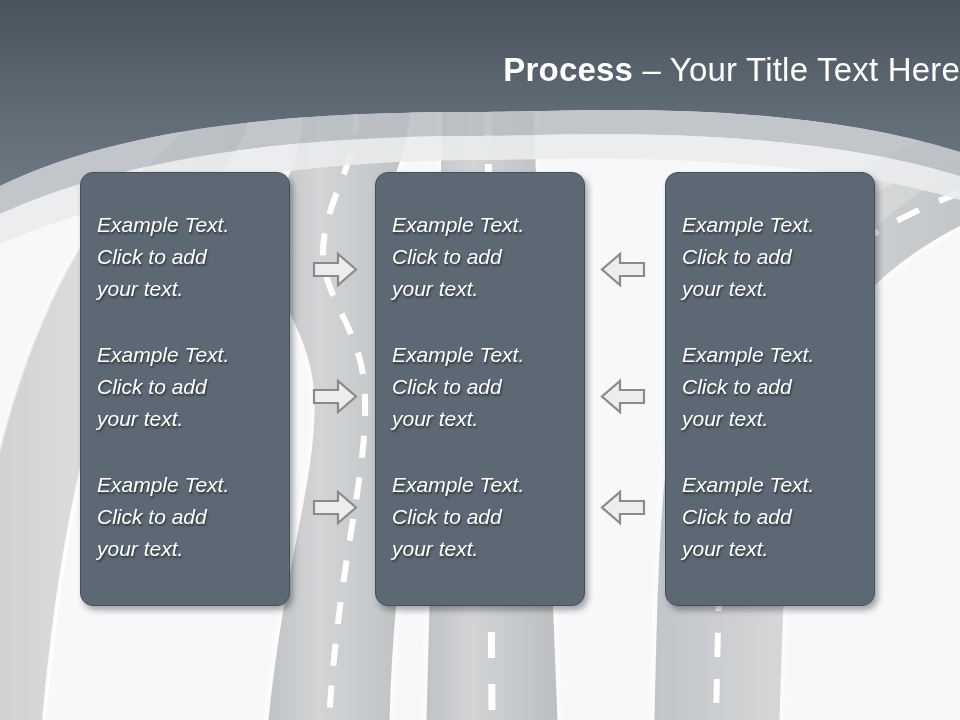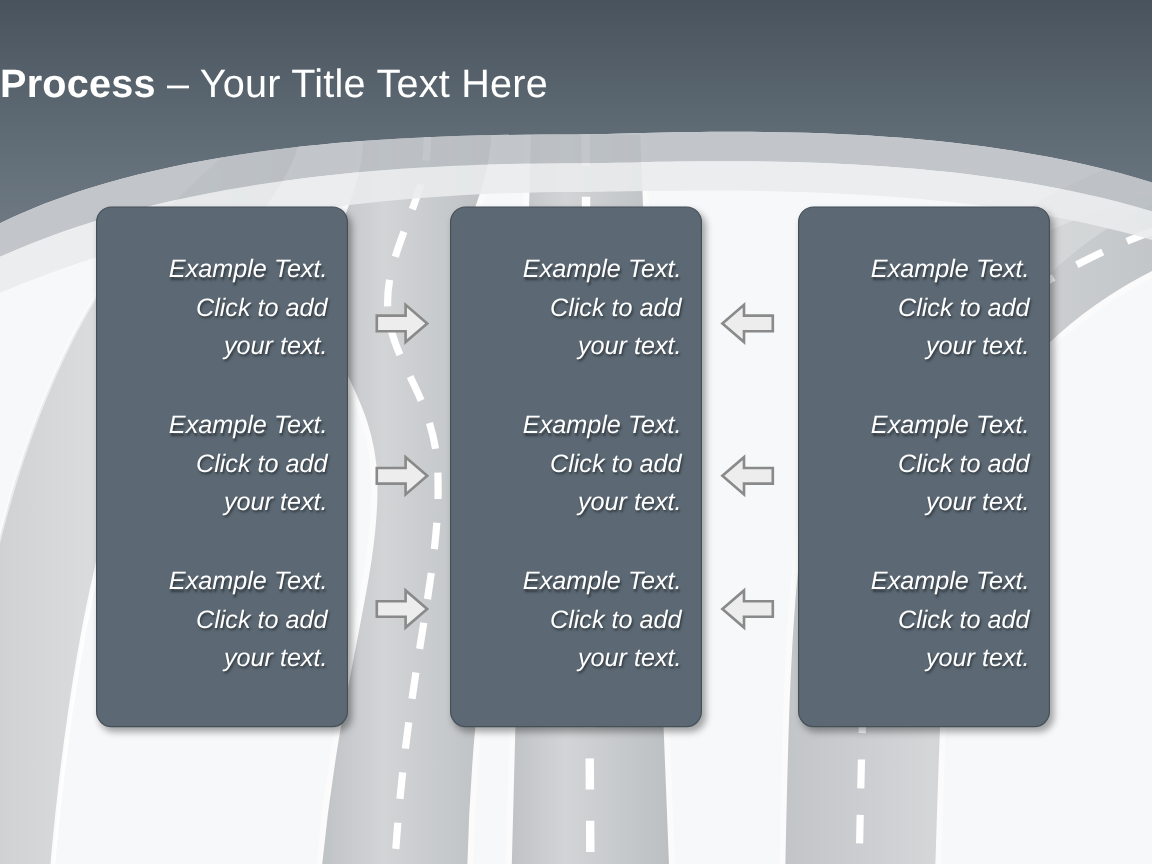--- a/index.html
+++ b/index.html
@@ -30,21 +30,21 @@
     left: 0; top: 0;
     width: 960px;
     height: 128px;
     pointer-events: none;
   }
   #slide-title {
     position: absolute;
     left: 0;
     top: 50px;
     width: 960px;
-    text-align: left;
+    text-align: right;
     color: #ffffff;
     font-size: 33px;
     line-height: 40px;
     letter-spacing: 0.2px;
     white-space: nowrap;
   }
   #slide-title .t-strong { font-weight: bold; }
   #slide-title .t-light  { font-weight: normal; }
   
   .proc-box {
@@ -61,21 +61,21 @@
     flex-direction: column;
     justify-content: flex-start;
     align-items: center;
     padding-top: 36px;
   }
   #box-1 { left: 80px; }
   #box-2 { left: 375px; }
   #box-3 { left: 665px; }
   .proc-text {
     width: 176px;
-    text-align: right;
+    text-align: left;
     color: #ffffff;
     font-style: italic;
     font-size: 21px;
     line-height: 32px;
     text-shadow: 1px 2px 2px rgba(40,46,52,0.85);
     white-space: pre-line;
     margin-bottom: 34px;
   }
   .proc-text:last-child { margin-bottom: 0; }
   

